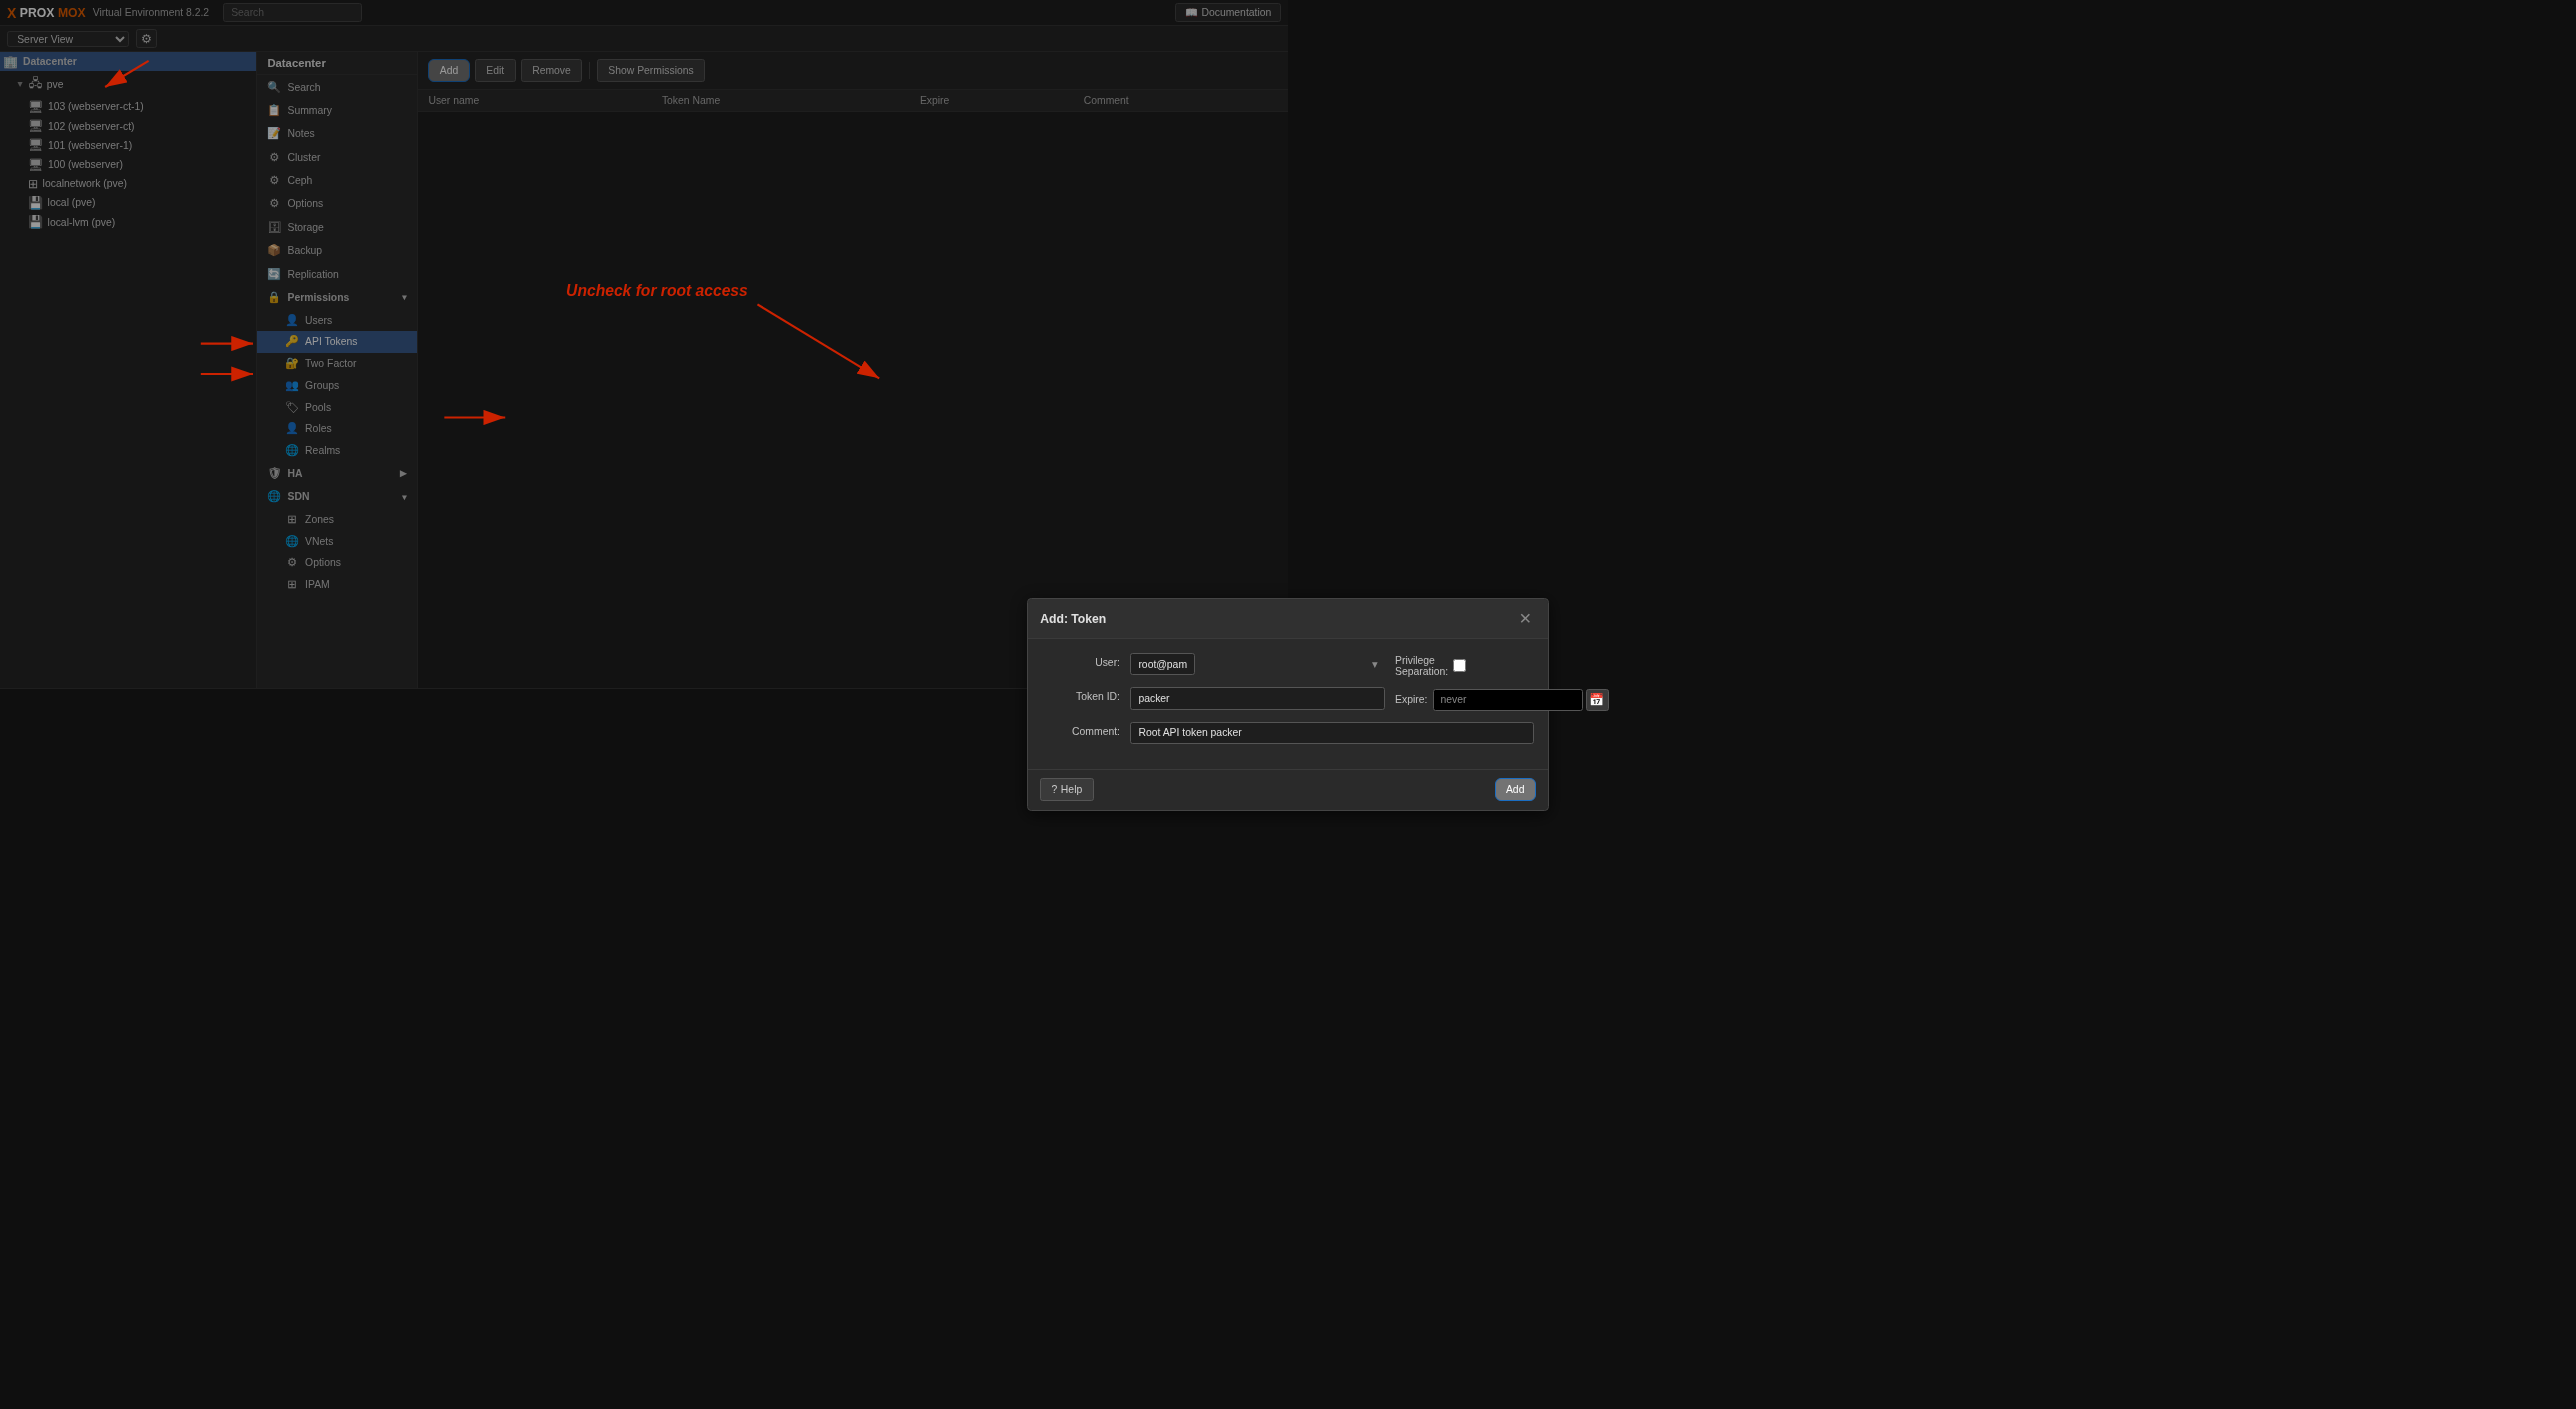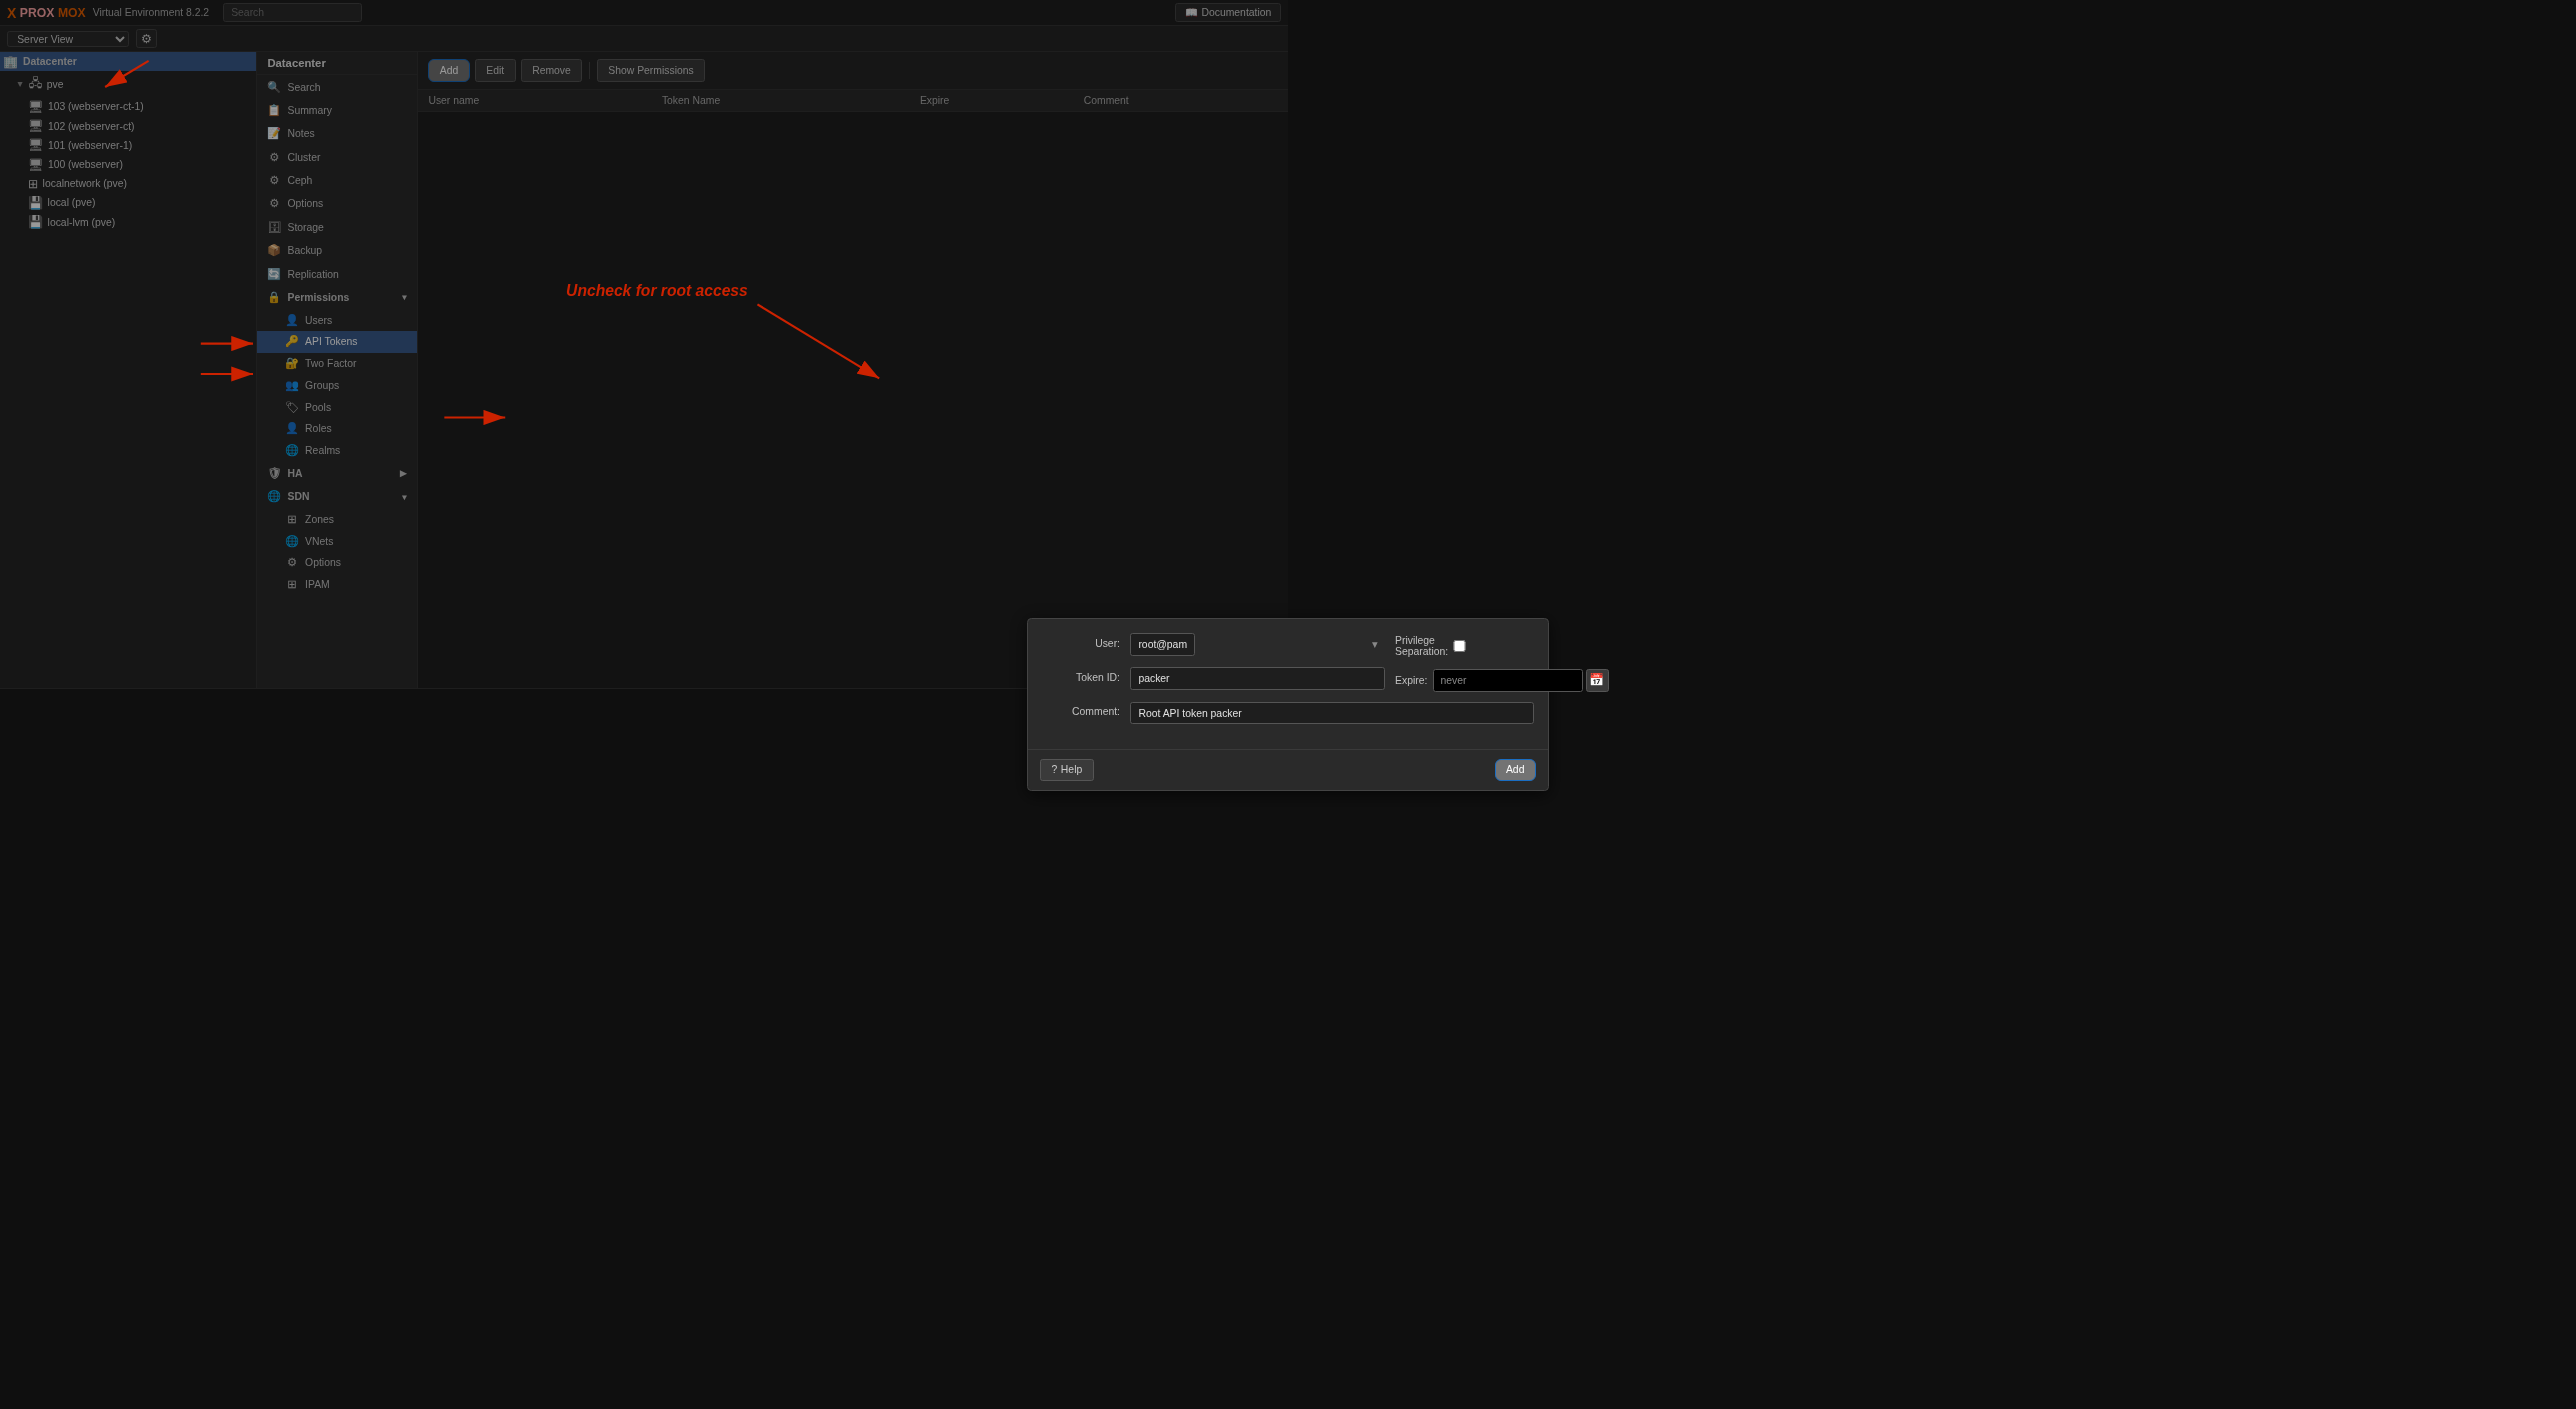--- a/index.html
+++ b/index.html
@@ -25,21 +25,21 @@
     }
     .topbar-logo {
       display: flex;
       align-items: center;
       gap: 3.5px;
       font-weight: bold;
       font-size: 12.2px;
       color: #e8e8e8;
     }
     .logo-x { color: #e05c00; font-weight: 900; font-size: 14px; }
-    .logo-prox { color: #fca5a5; }
+    .logo-prox { color: #ffffff; }
     .logo-mox { color: #e05c00; }
     .topbar-subtitle { color: #aaa; font-size: 10.4px; }
     .topbar-search {
       margin-left: 7px;
       background: #2a2a2a;
       border: 0.9px solid #444;
       border-radius: 2.6px;
       color: #ccc;
       padding: 1.7px 7px;
       font-size: 10.4px;
@@ -603,20 +603,24 @@
     </div>
   </div>
 </div>
 
 <div class="statusbar">
   <span></span>
 </div>
 
 <div class="modal-overlay">
   <div class="modal">
+    <div class="modal-header">
+      <span class="modal-title">Add: Token</span>
+      <button class="modal-close">✕</button>
+    </div>
     <div class="modal-body">
 
       <div class="form-row">
         <span class="form-label">User:</span>
         <div class="form-field">
           <div class="form-select-wrapper" style="flex:1">
             <select class="form-select">
               <option>root@pam</option>
             </select>
           </div>

